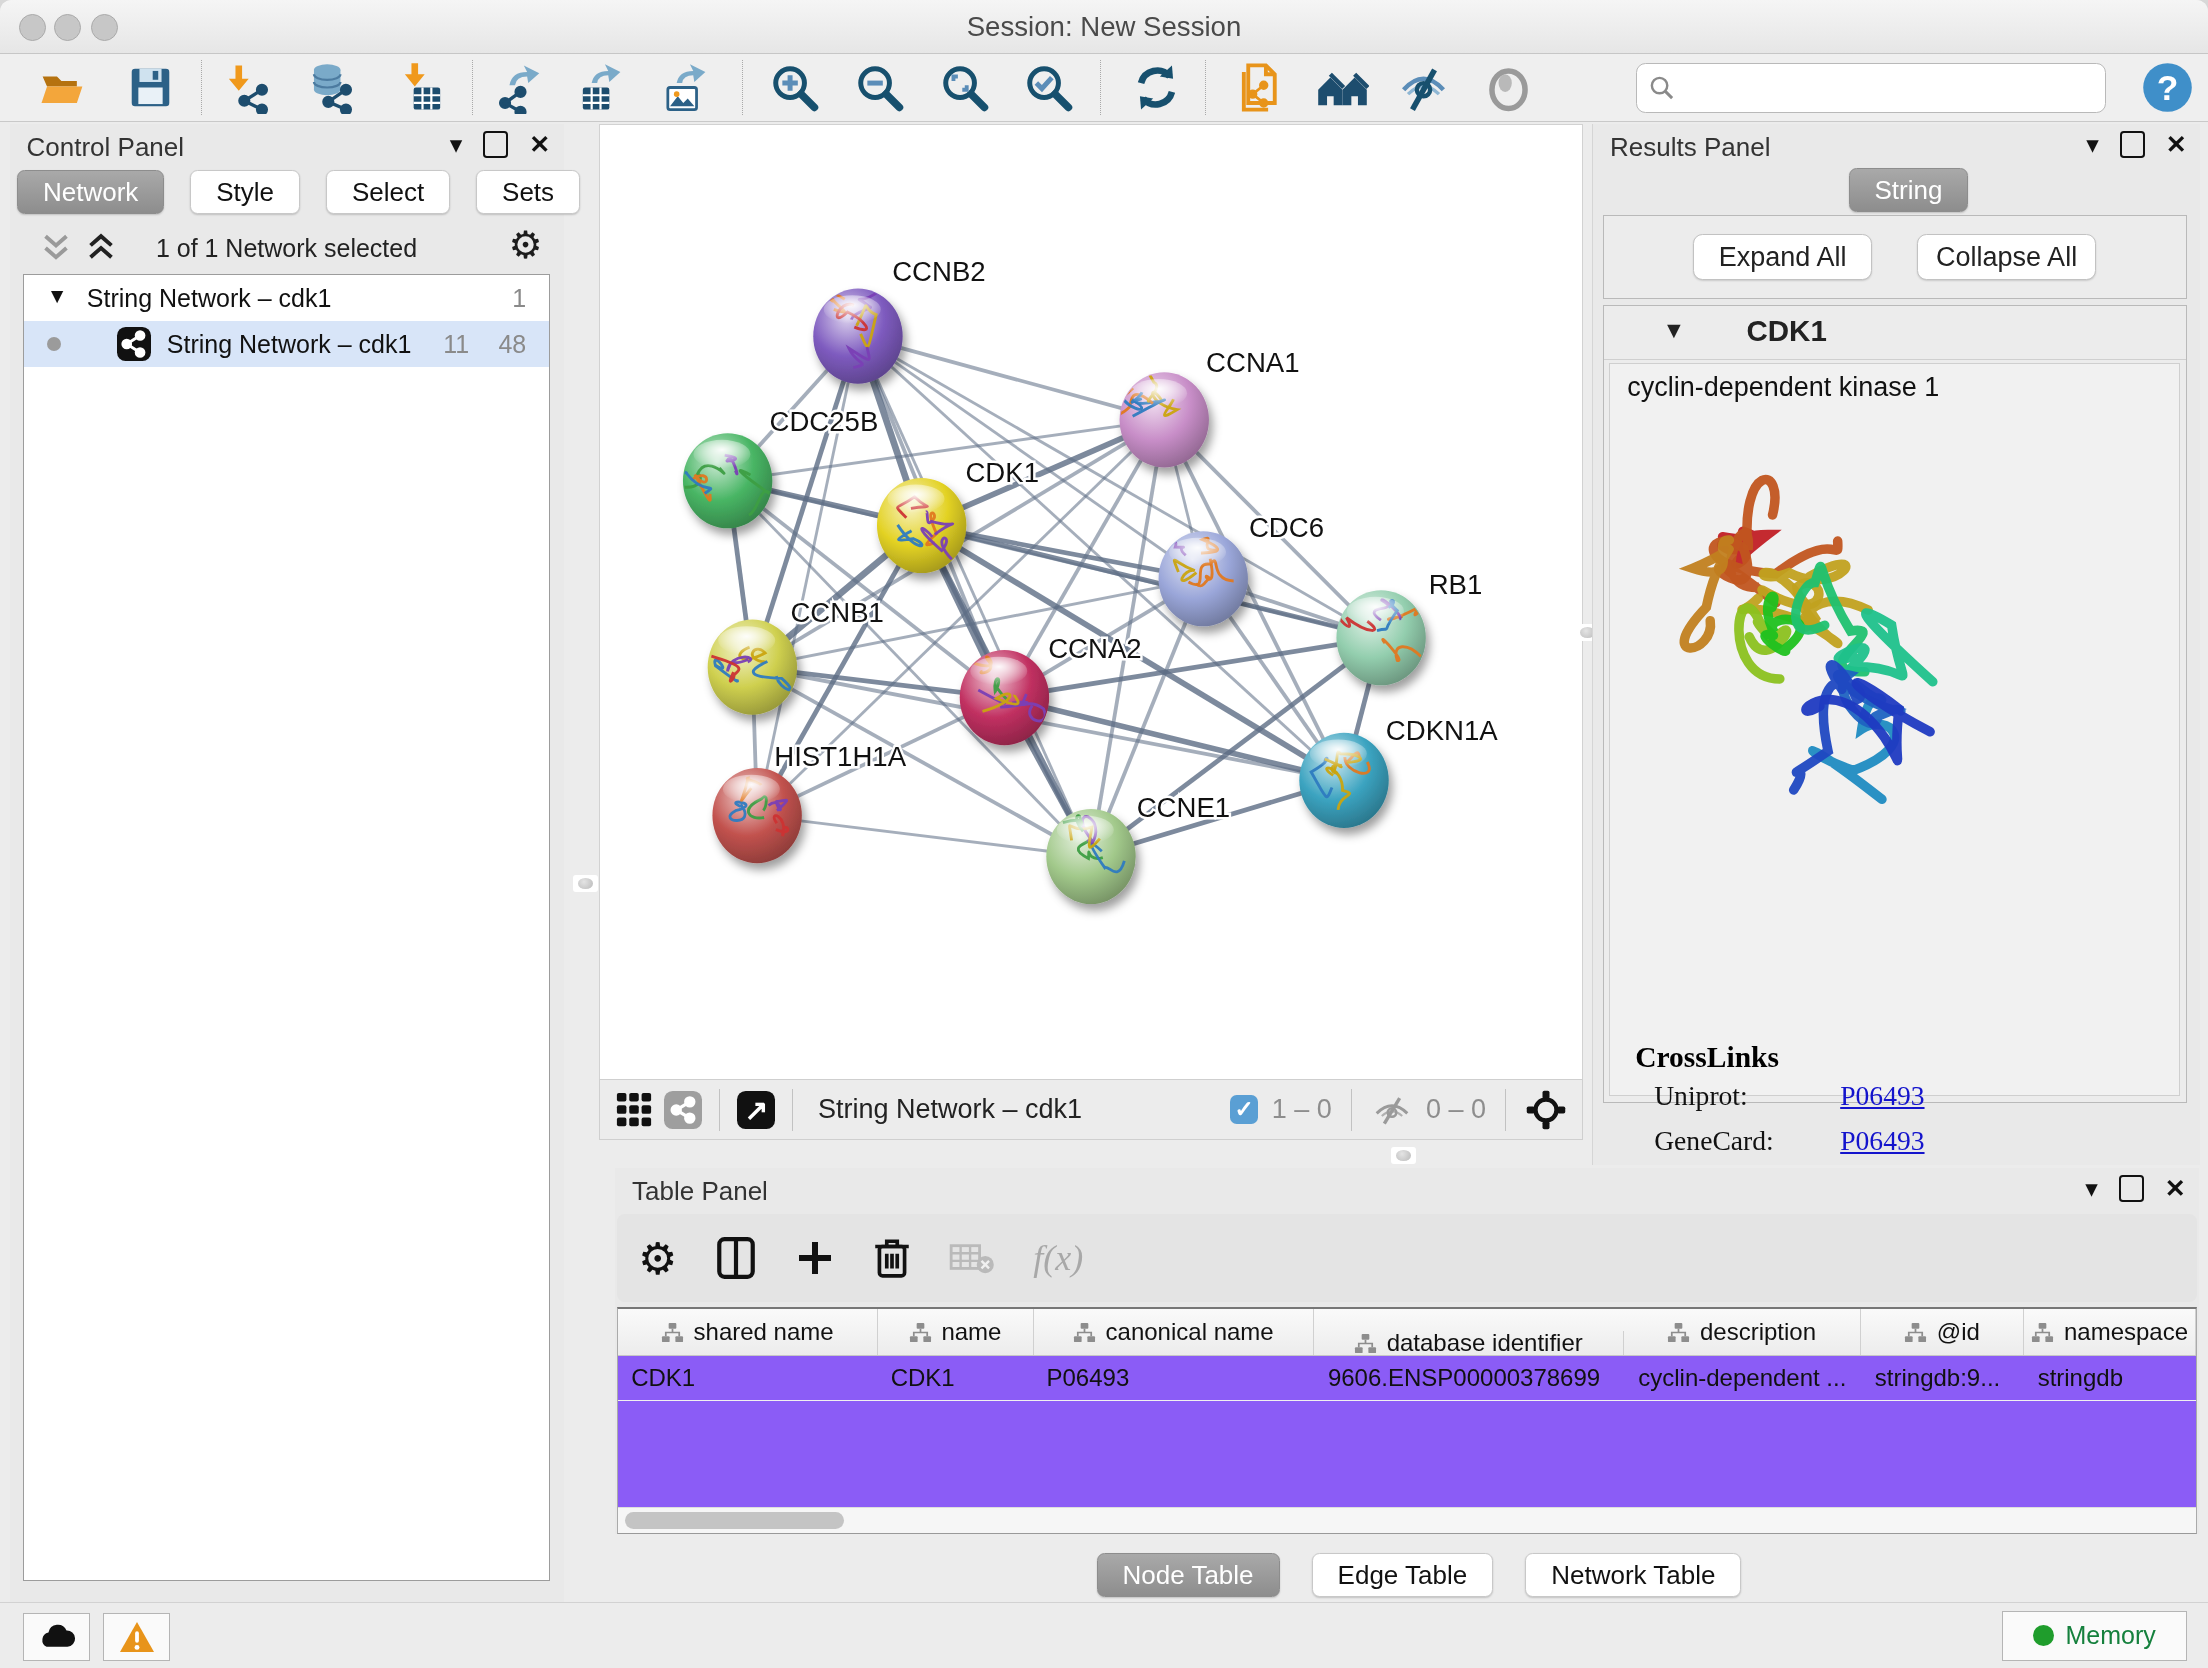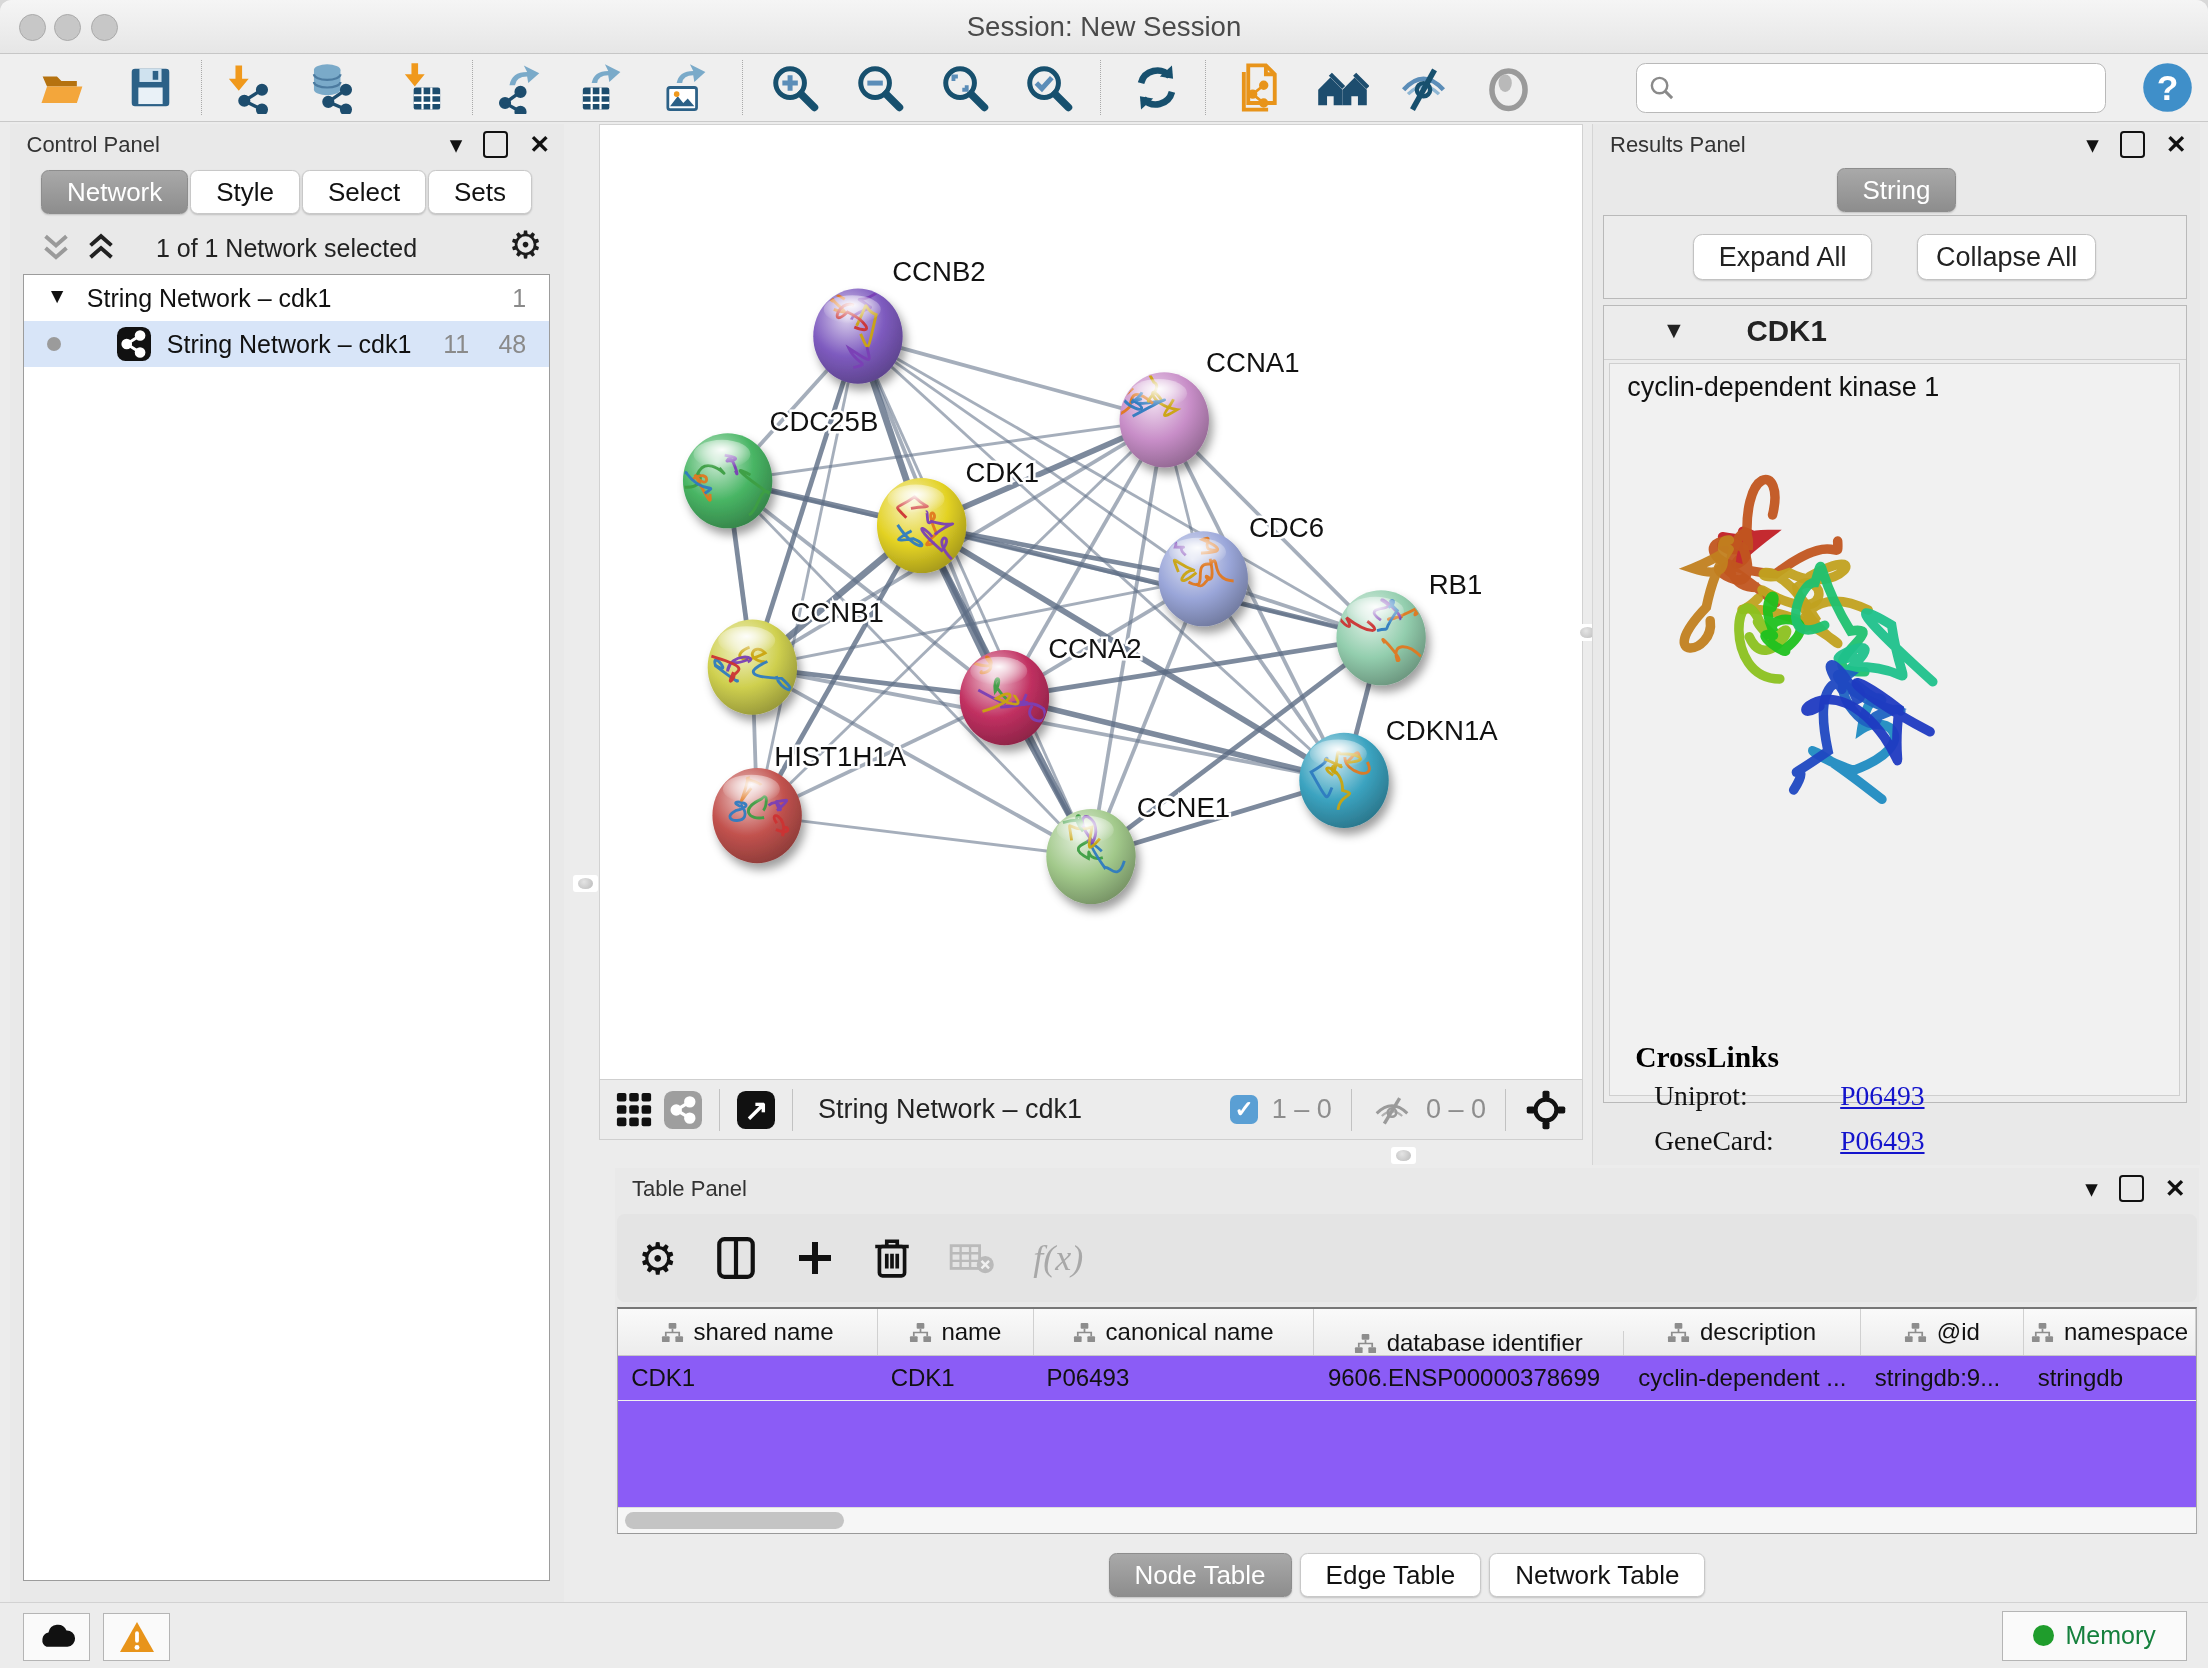--- a/index.html
+++ b/index.html
@@ -18,26 +18,26 @@
            border-bottom:1px solid #c9c9c9;}
   .tb-ic{position:absolute;top:6.7px;width:53px;height:53px;}
   .tb-sep{position:absolute;top:5.7px;width:0;height:55px;border-left:1.9px dotted #a9a9a9;}
   .searchbox{position:absolute;left:1636px;top:8.6px;width:468px;height:48px;background:#fff;
              border:1px solid #b9b9b9;border-radius:9.5px;}
   .searchbox svg{position:absolute;left:11.4px;top:10.5px;}
   .searchbox input{position:absolute;left:49px;top:3.8px;width:399px;height:38px;border:0;outline:0;
                    font-size:25px;font-family:"Liberation Sans",sans-serif;background:transparent;}
   
   .phead{position:absolute;left:0;right:0;top:0;height:44px;}
-  .phead .ptitle{position:absolute;left:17px;top:7.6px;font-size:22px;color:#333;}
+  .phead .ptitle{position:absolute;left:17px;top:7.6px;font-size:26px;color:#333;}
   .ph-ics{position:absolute;right:13.3px;top:5.7px;display:flex;gap:21px;align-items:center;}
   .ph-ic{font-size:25px;color:#111;cursor:default;}
   .ph-float{width:21px;height:23px;border:2.9px solid #111;border-radius:3.8px;}
   .tab{height:42px;line-height:42px;padding:0 25px;font-size:26px;background:#fff;
-       border:1px solid #c8c8c8;color:#111;border-radius:7.6px;box-shadow:0 1px 1.9px rgba(0,0,0,.18);}
+       border:1px solid #c8c8c8;color:#111;border-radius:7.6px;box-shadow:0 1px 1.9px rgba(0,0,0,.18);margin-left:24px;}
   .tab.sel{background:linear-gradient(#a9a9a9,#8d8d8d);color:#fff;border-color:#8d8d8d;}
   
   #control-panel{position:absolute;left:9.5px;top:124px;width:554px;height:1480px;background:#e9e9e9;}
   .cp-tabs{position:absolute;left:0;right:0;top:46px;display:flex;justify-content:center;gap:1.9px;}
   .cp-sub{position:absolute;left:0;right:0;top:103px;height:42px;}
   .chev{position:absolute;top:3.8px;}
   .cp-status{position:absolute;left:0;right:0;top:6.7px;text-align:center;font-size:25px;color:#222;}
   .gear{position:absolute;right:21px;top:-3.8px;font-size:38px;color:#1c1c1c;}
   #net-list{position:absolute;left:13.3px;right:13.3px;top:150px;bottom:23px;background:#fff;
             border:1.9px solid #9c9c9c;}

